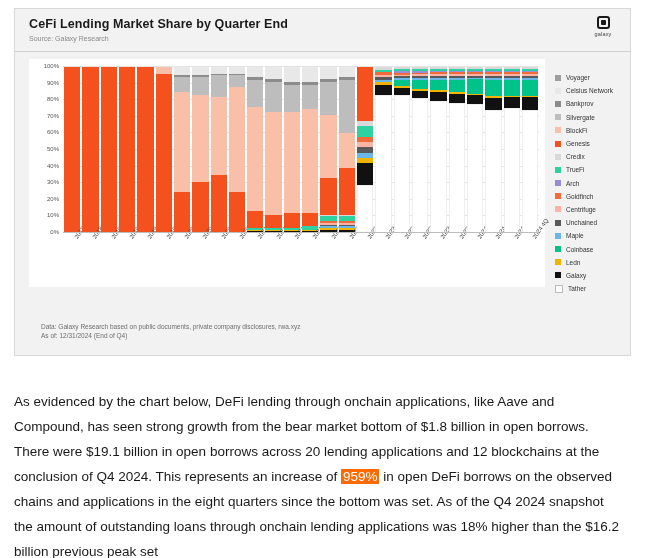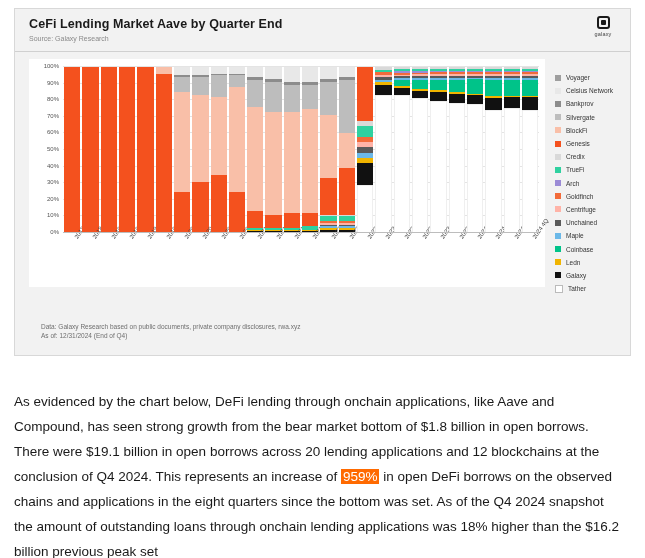--- a/index.html
+++ b/index.html
@@ -198,21 +198,21 @@
   }
 </style>
 </head>
 <body>
 
 <div class="page">
 
   <div class="chart-card">
 
     <div class="chart-header">
-      <div class="chart-title">CeFi Lending Market Aave by Quarter End</div>
+      <div class="chart-title">CeFi Lending Market Share by Quarter End</div>
       <div class="chart-source">Source: Galaxy Research</div>
       <div class="brand">
         <div class="brand-mark"></div>
         <div class="brand-name">galaxy</div>
       </div>
     </div>
 
     <div class="plot-area">
       <div class="plot-inner">
         <div id="grid-layer">

